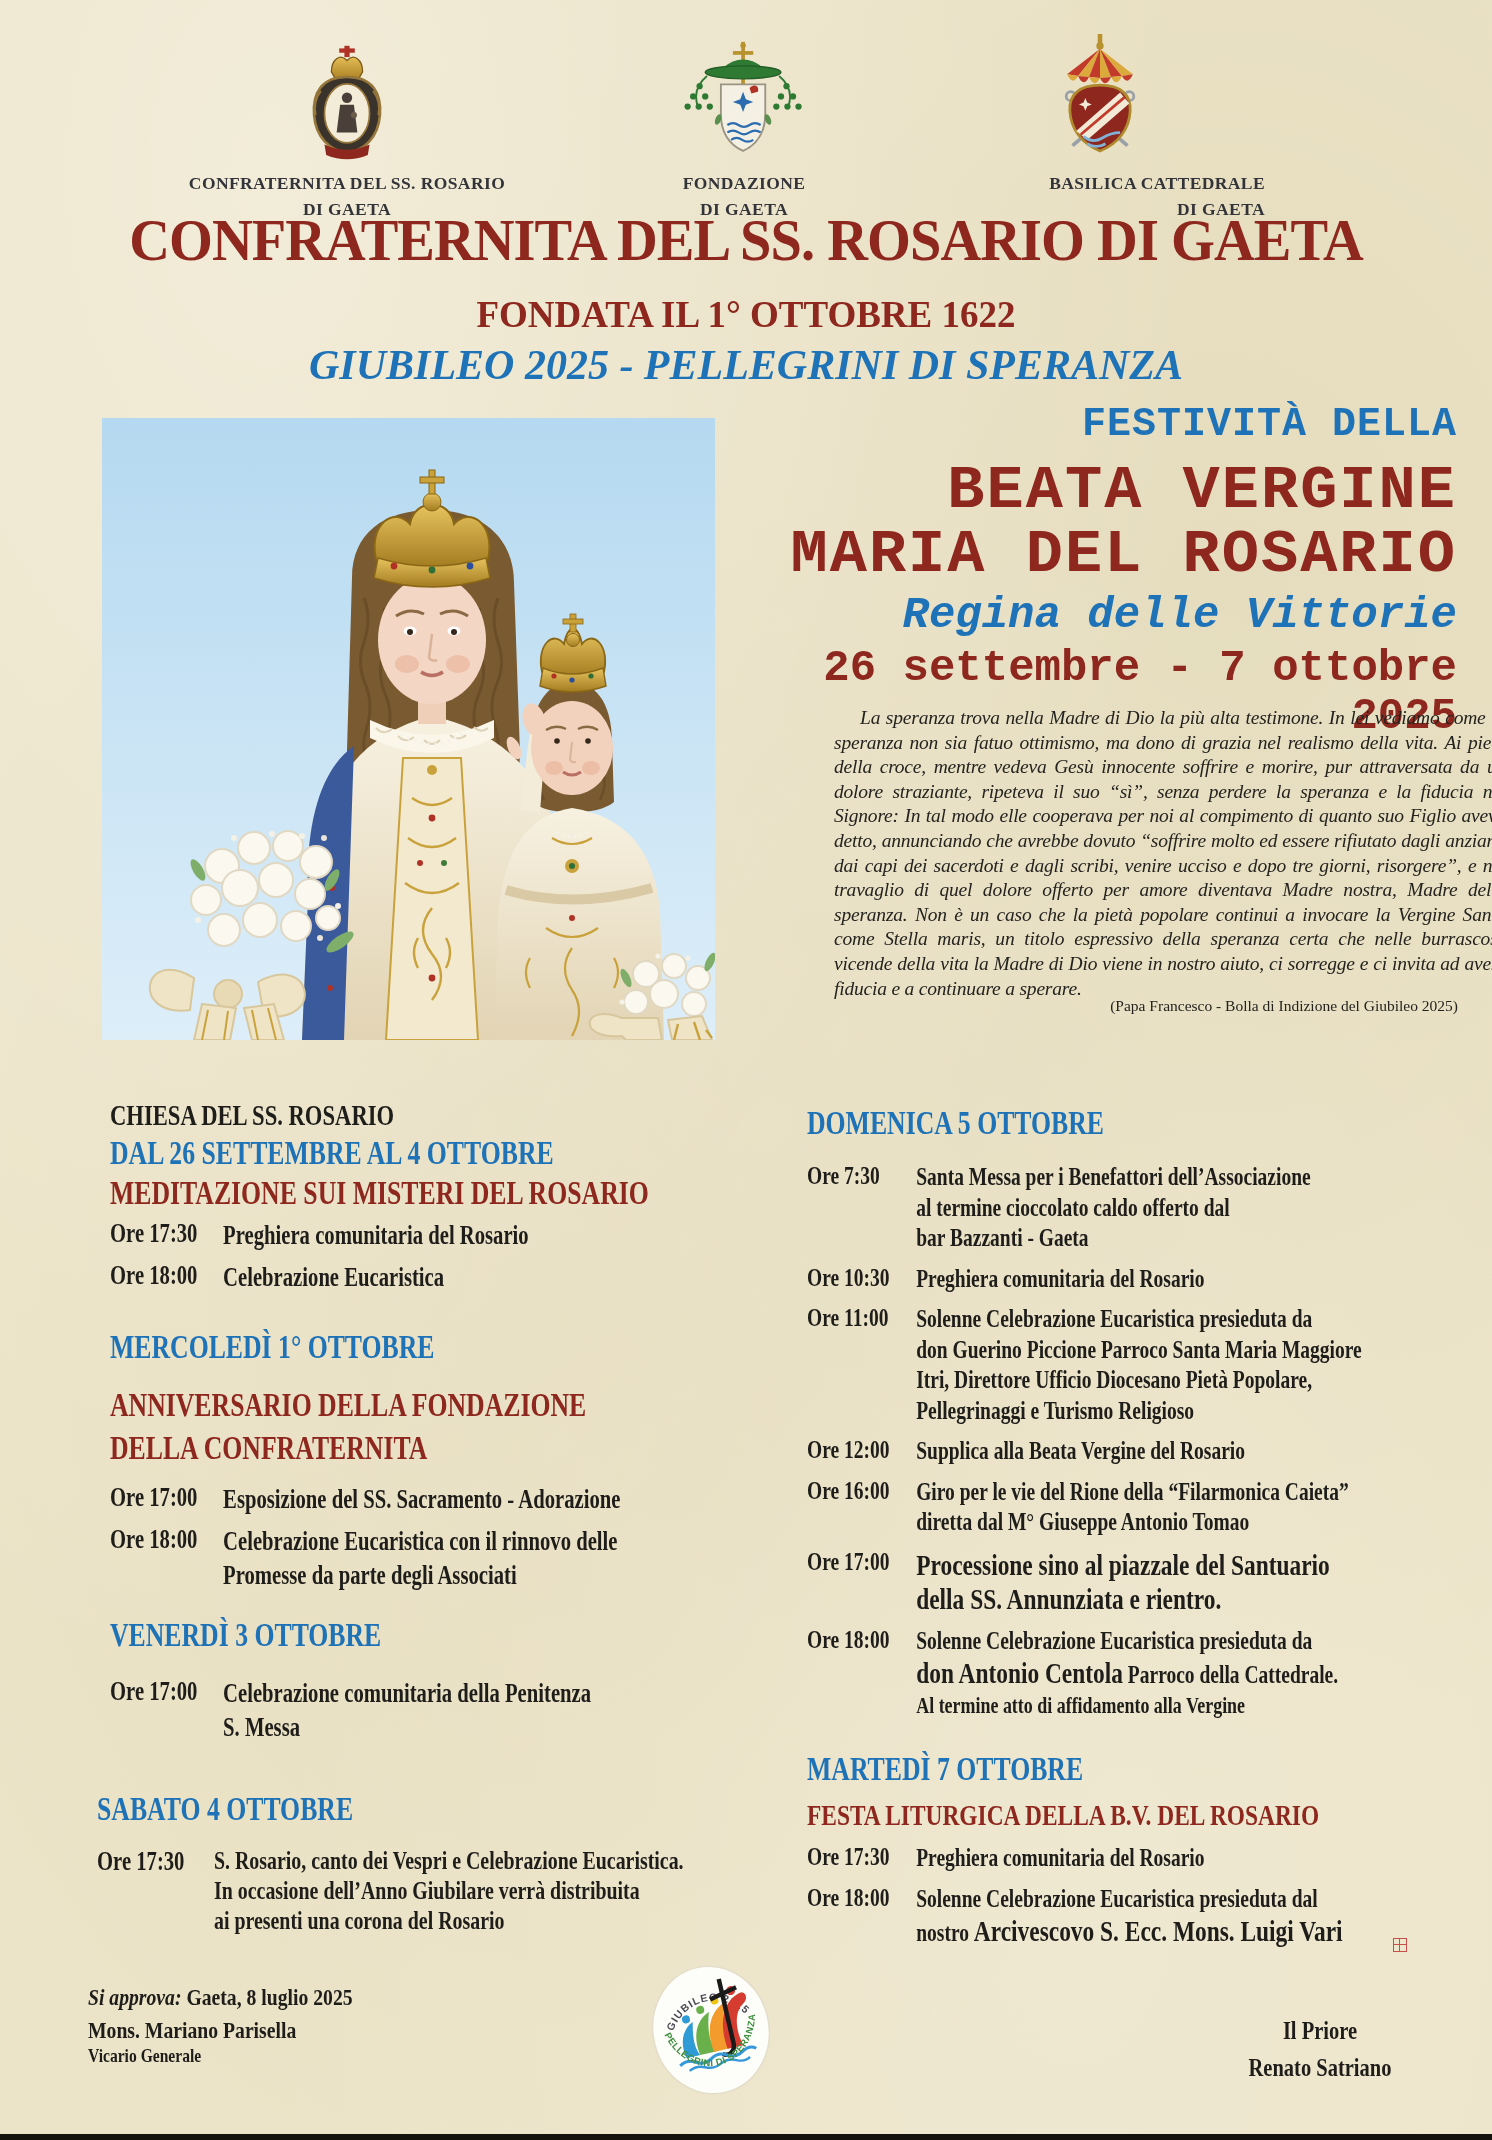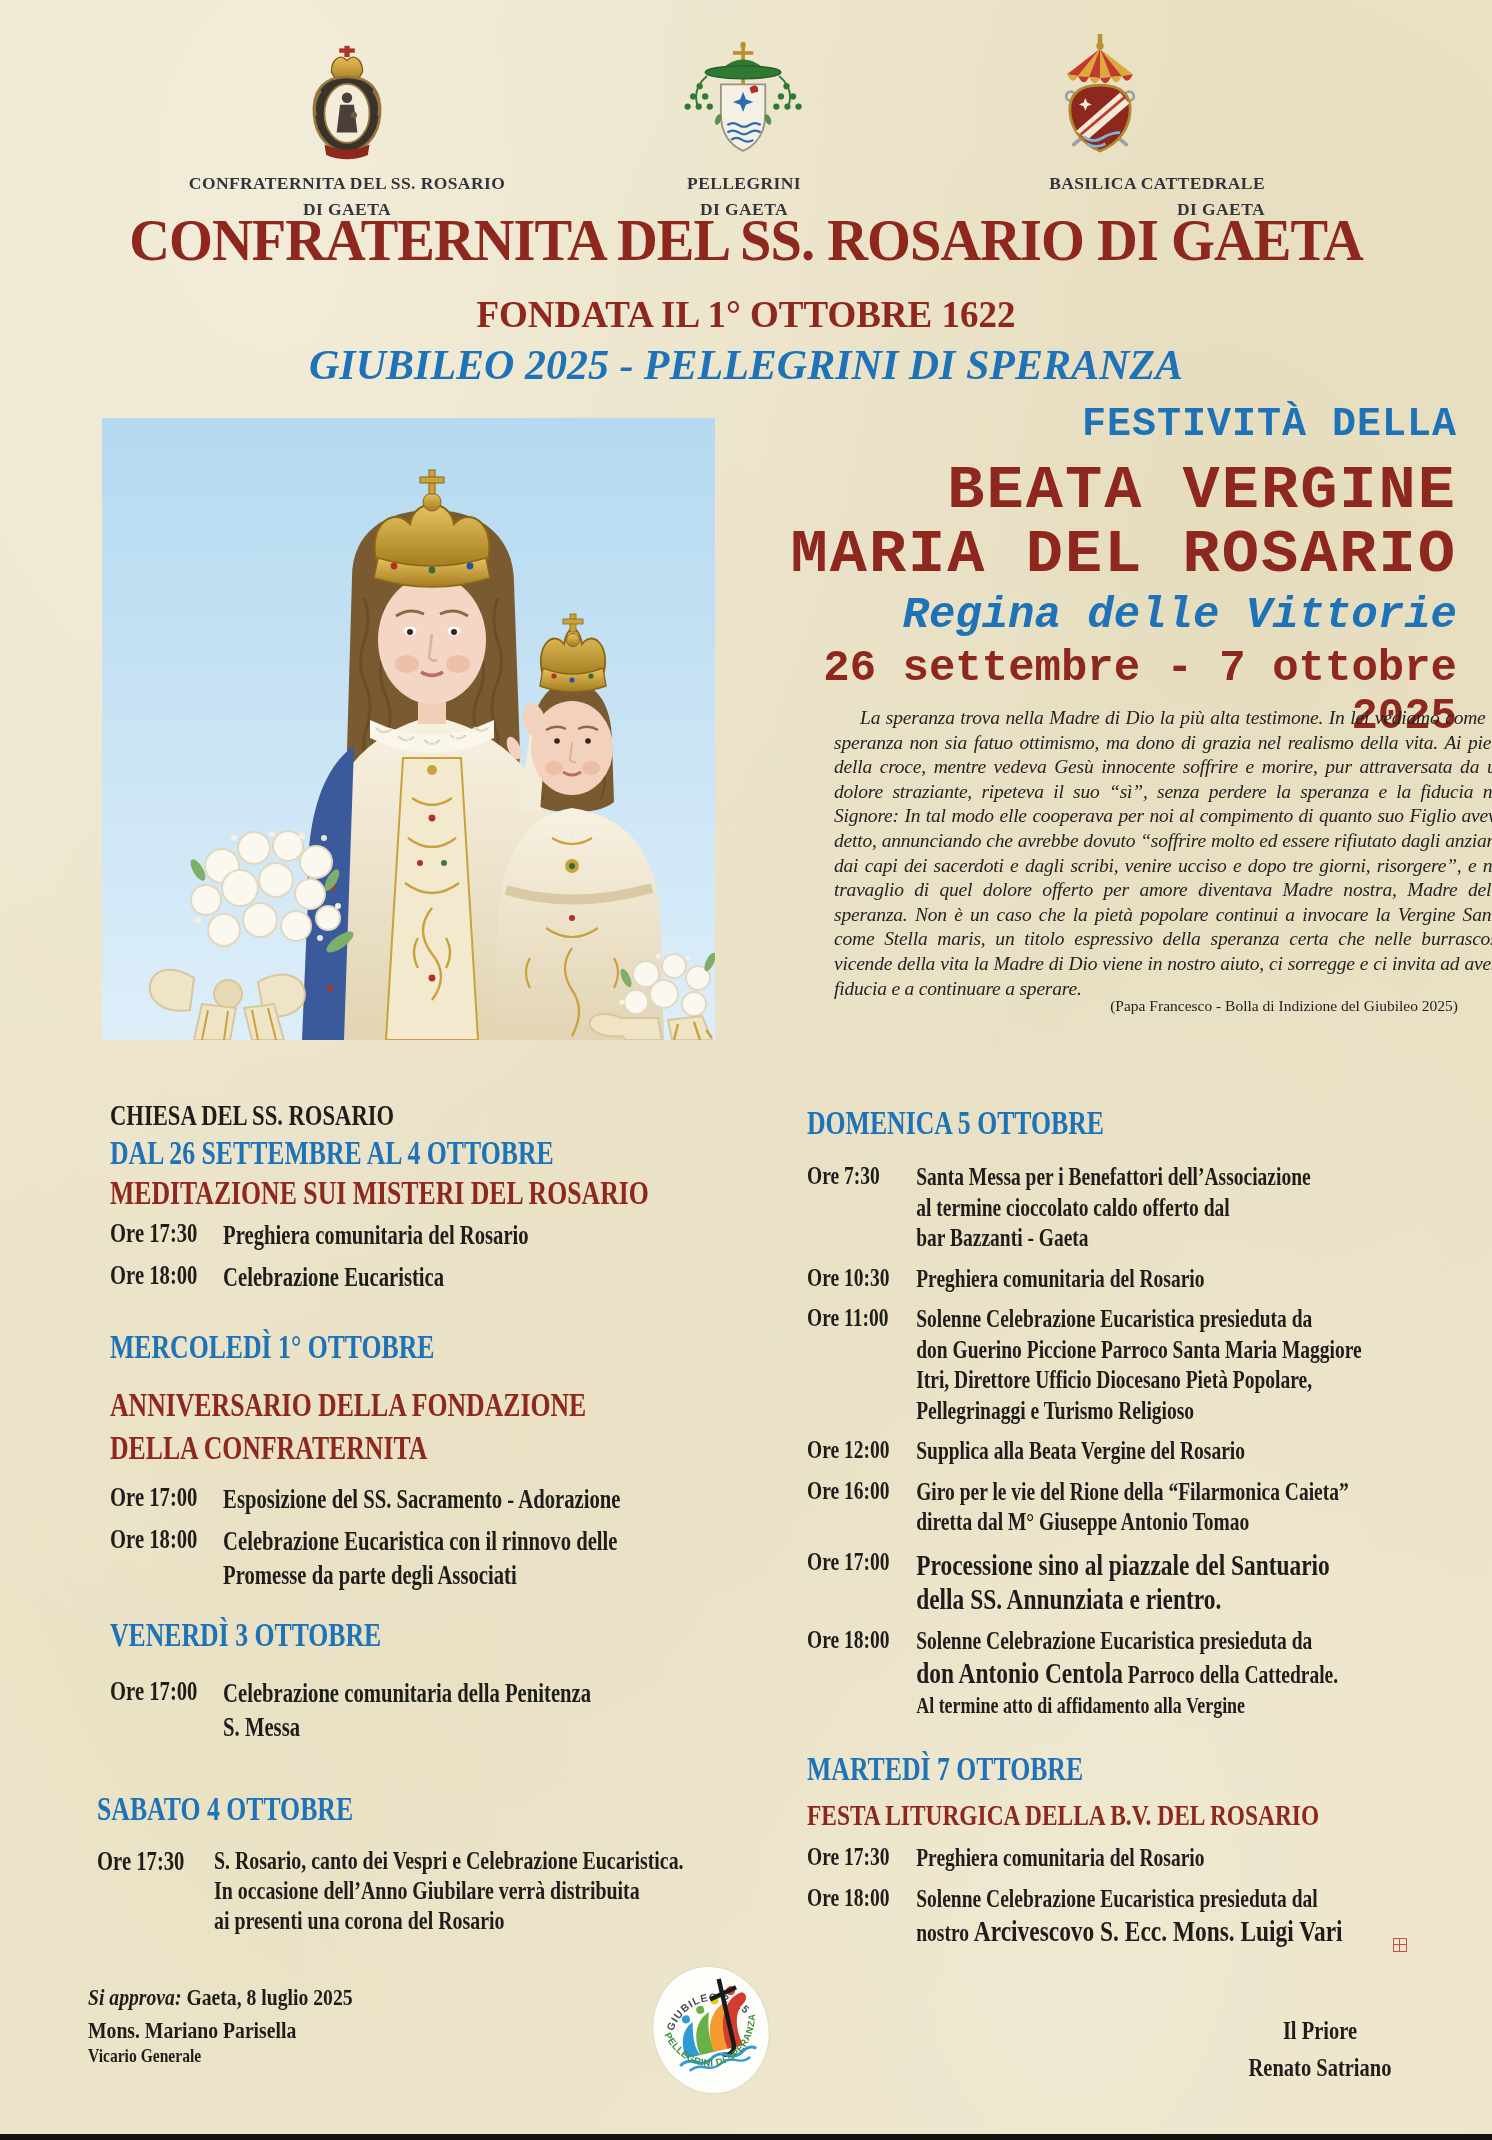--- a/index.html
+++ b/index.html
@@ -142,21 +142,21 @@
         </g>
         <path d="M45 48 L93 48 L93 80 C93 102 82 114 69 120 C56 114 45 102 45 80 Z" fill="#f4f0e3" stroke="#9a9483" stroke-width="2"></path>
         <path d="M69 56 L72 64 L80 67 L72 70 L69 78 L66 70 L58 67 L66 64 Z" fill="#2b6cb0"></path>
         <path d="M76 52 C80 47 87 49 85 56 L78 58 Z" fill="#b03226"></path>
         <path d="M52 92 Q58 88 64 92 T76 92 T88 92 M52 100 Q58 96 64 100 T76 100 T88 100 M56 108 Q62 104 68 108 T80 108" stroke="#2b6cb0" stroke-width="2.4" fill="none"></path>
         <ellipse cx="42" cy="86" rx="3" ry="6" fill="#5a8f4e" transform="rotate(20 42 86)"></ellipse>
         <ellipse cx="96" cy="86" rx="3" ry="6" fill="#5a8f4e" transform="rotate(-20 96 86)"></ellipse>
       </svg>
     </div>
     <div class="orglbl">
-      <div>PELLEGRINI</div>
+      <div>FONDAZIONE</div>
       <div>DI GAETA</div>
     </div>
   </div>
 
   <div class="org org3">
     <div class="crestbox">
       <svg width="112" height="128" viewBox="0 0 120 140">
         <rect x="57.5" y="0" width="5" height="10" fill="#b8922e"></rect>
           <circle cx="60" cy="13" r="4" fill="#b8922e"></circle>
         <path d="M60 16 L24 44 L36 46 Z" fill="#c23b2a"></path>

